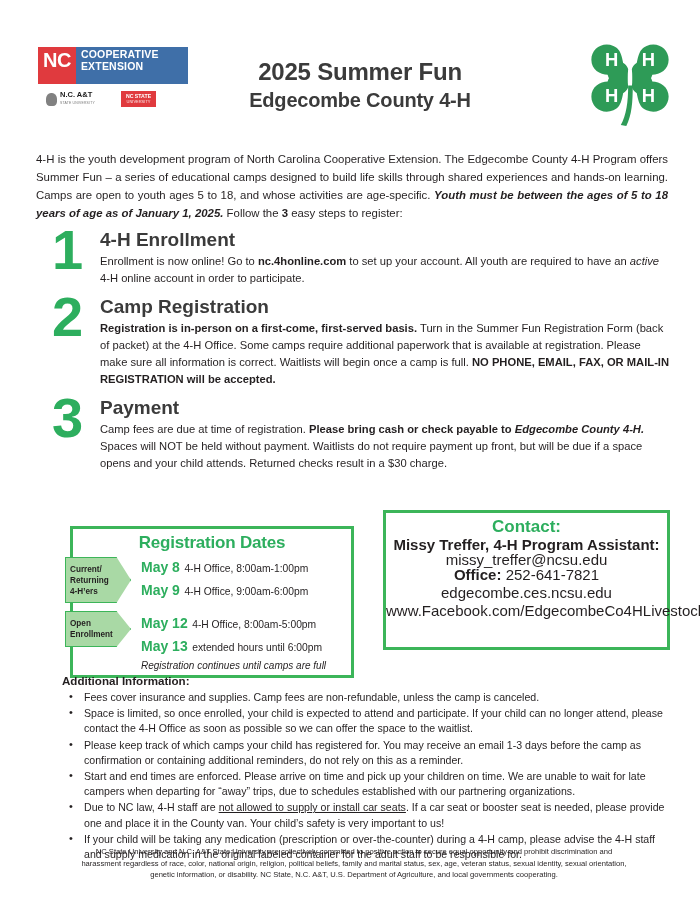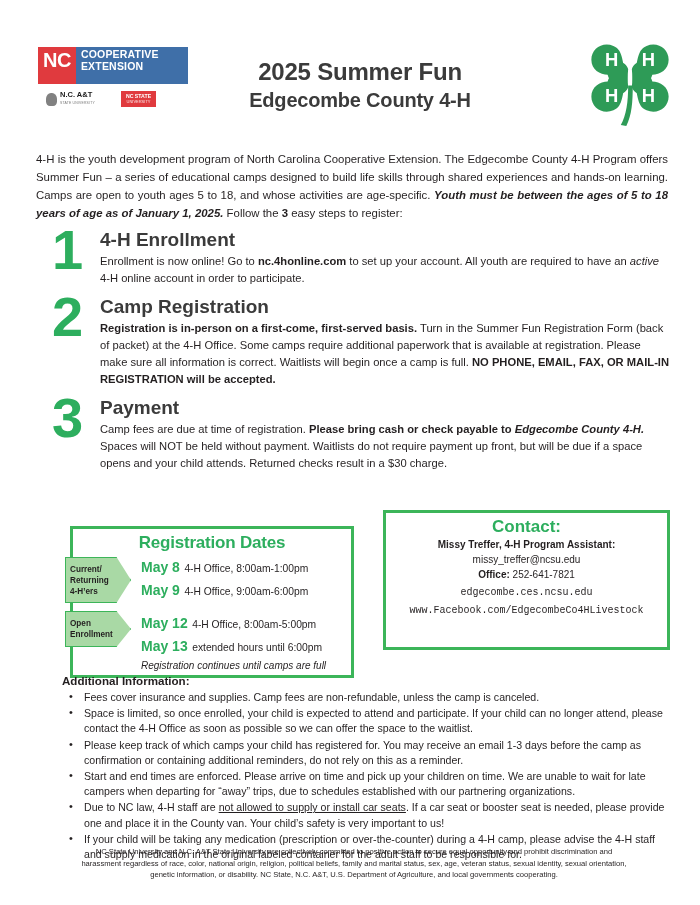--- a/index.html
+++ b/index.html
@@ -285,26 +285,26 @@
     text-align: center;
     padding-top: 3px;
   }
   .contact-title {
     font-size: 17px;
     font-weight: bold;
     color: #2dae5e;
     line-height: 21px;
   }
   .contact-line {
-    font-size: 10px;
+    font-size: 15px;
     line-height: 15px;
     color: #231f20;
   }
   .contact-line b { font-weight: bold; }
-  .contact-line.spaced { margin-top: 3px; font-family: Liberation Mono, monospace; }
+  .contact-line.spaced { margin-top: 3px; }
 
   
   .addl {
     position: absolute;
     left: 62px;
     top: 672px;
     width: 606px;
   }
   .addl-title {
     font-size: 11.6px;

